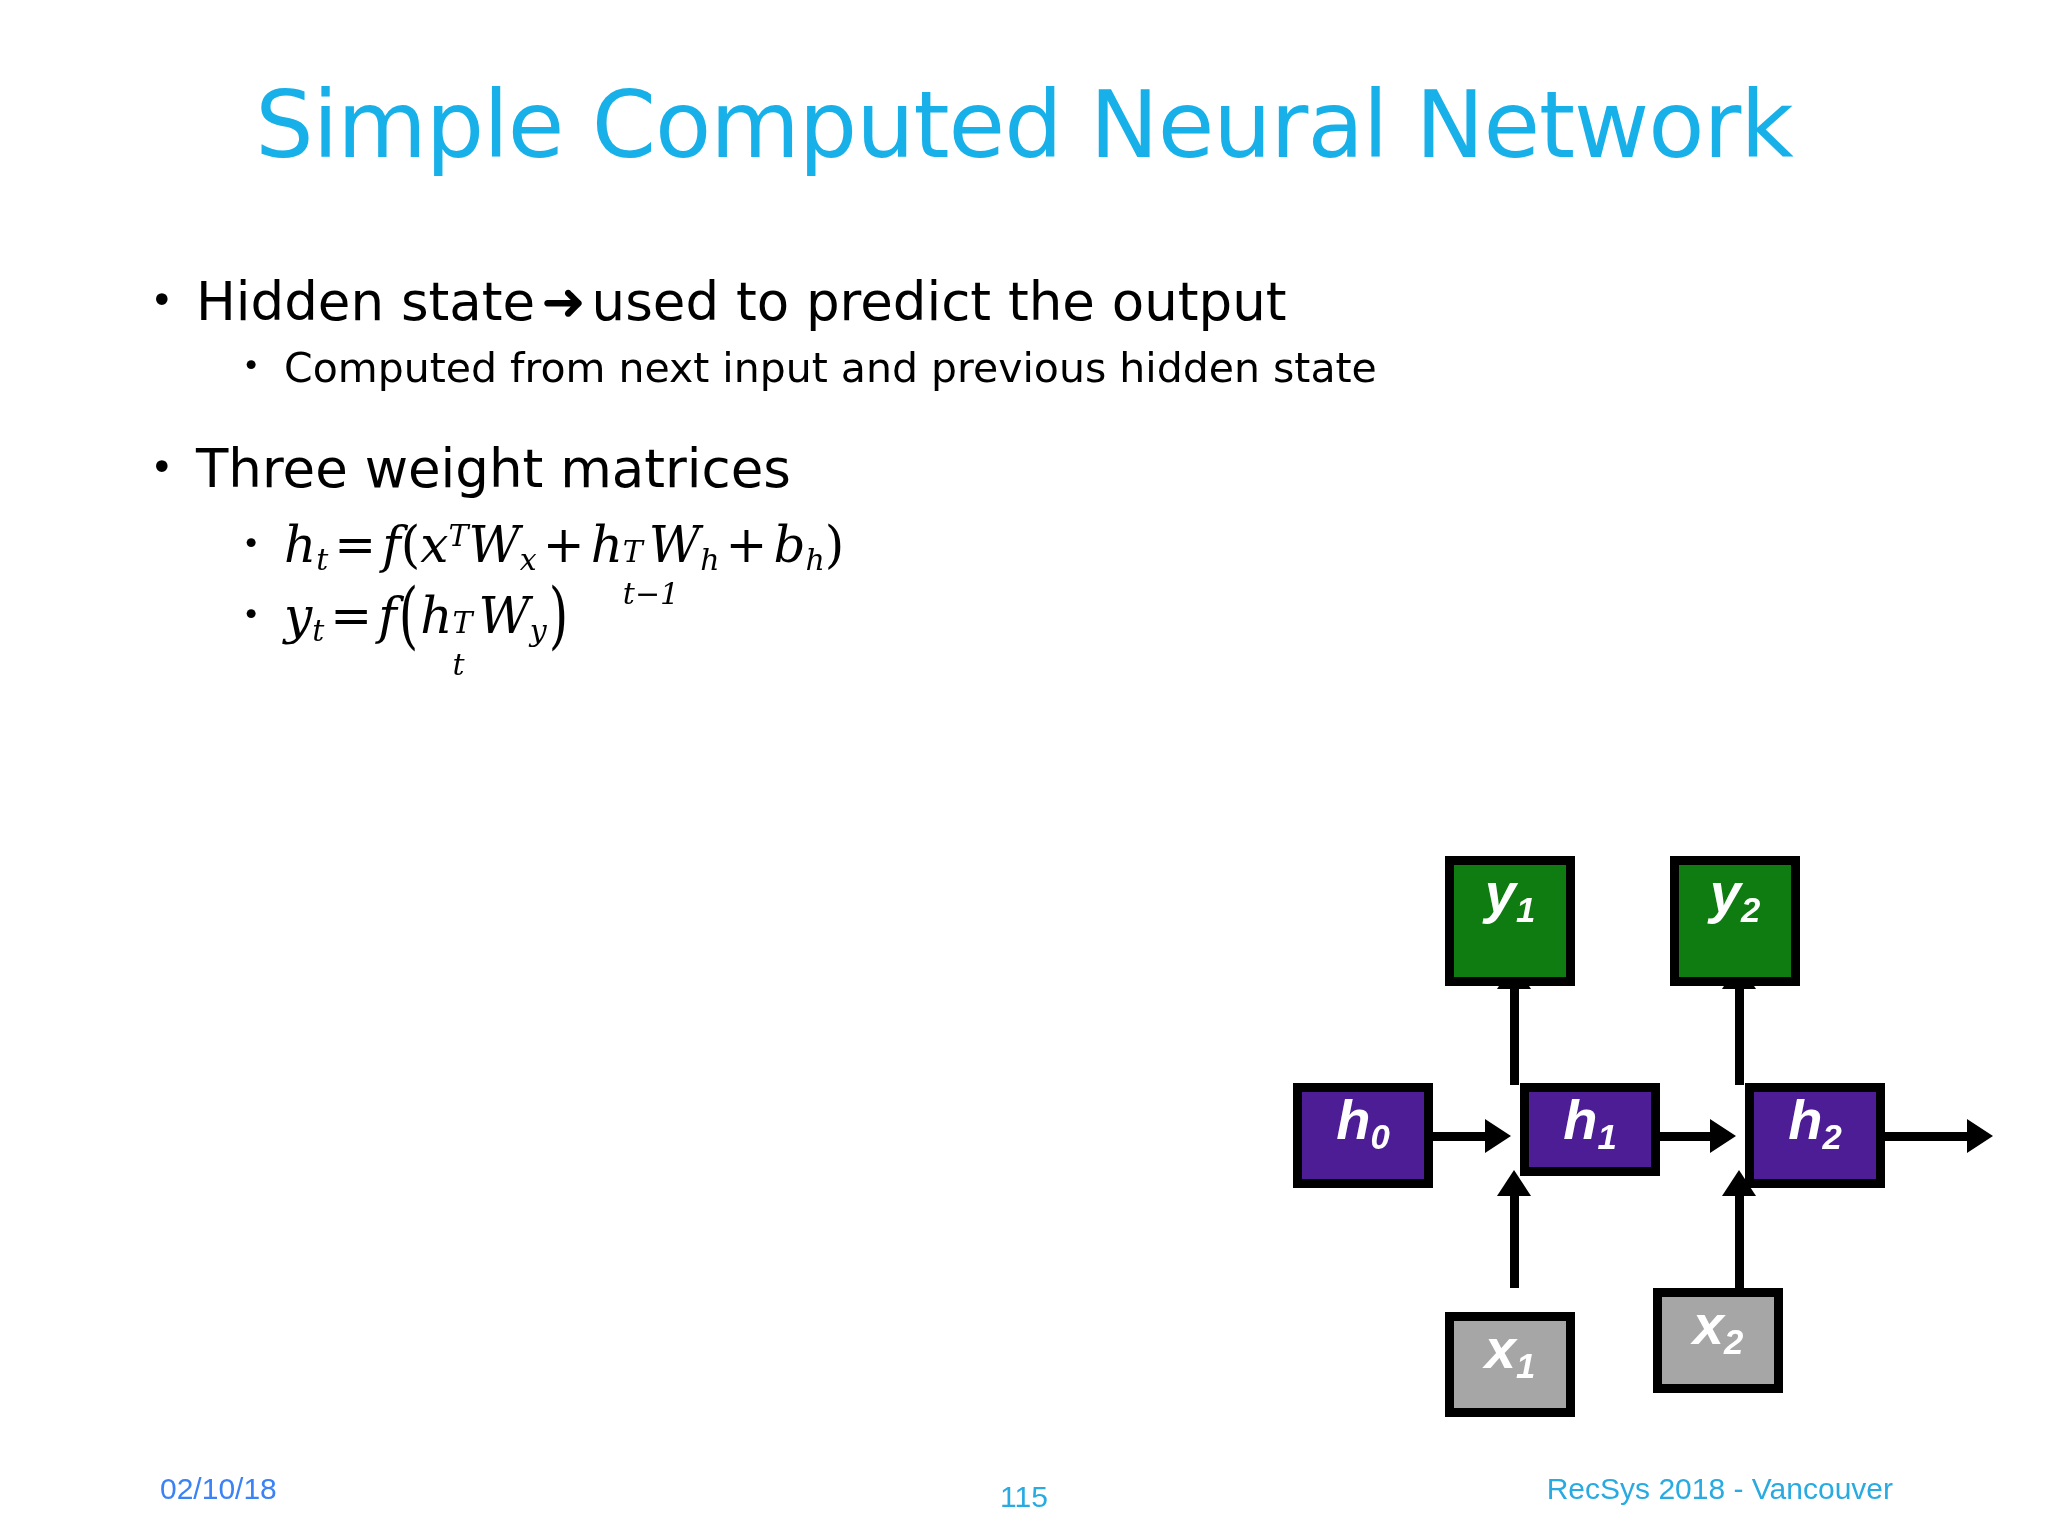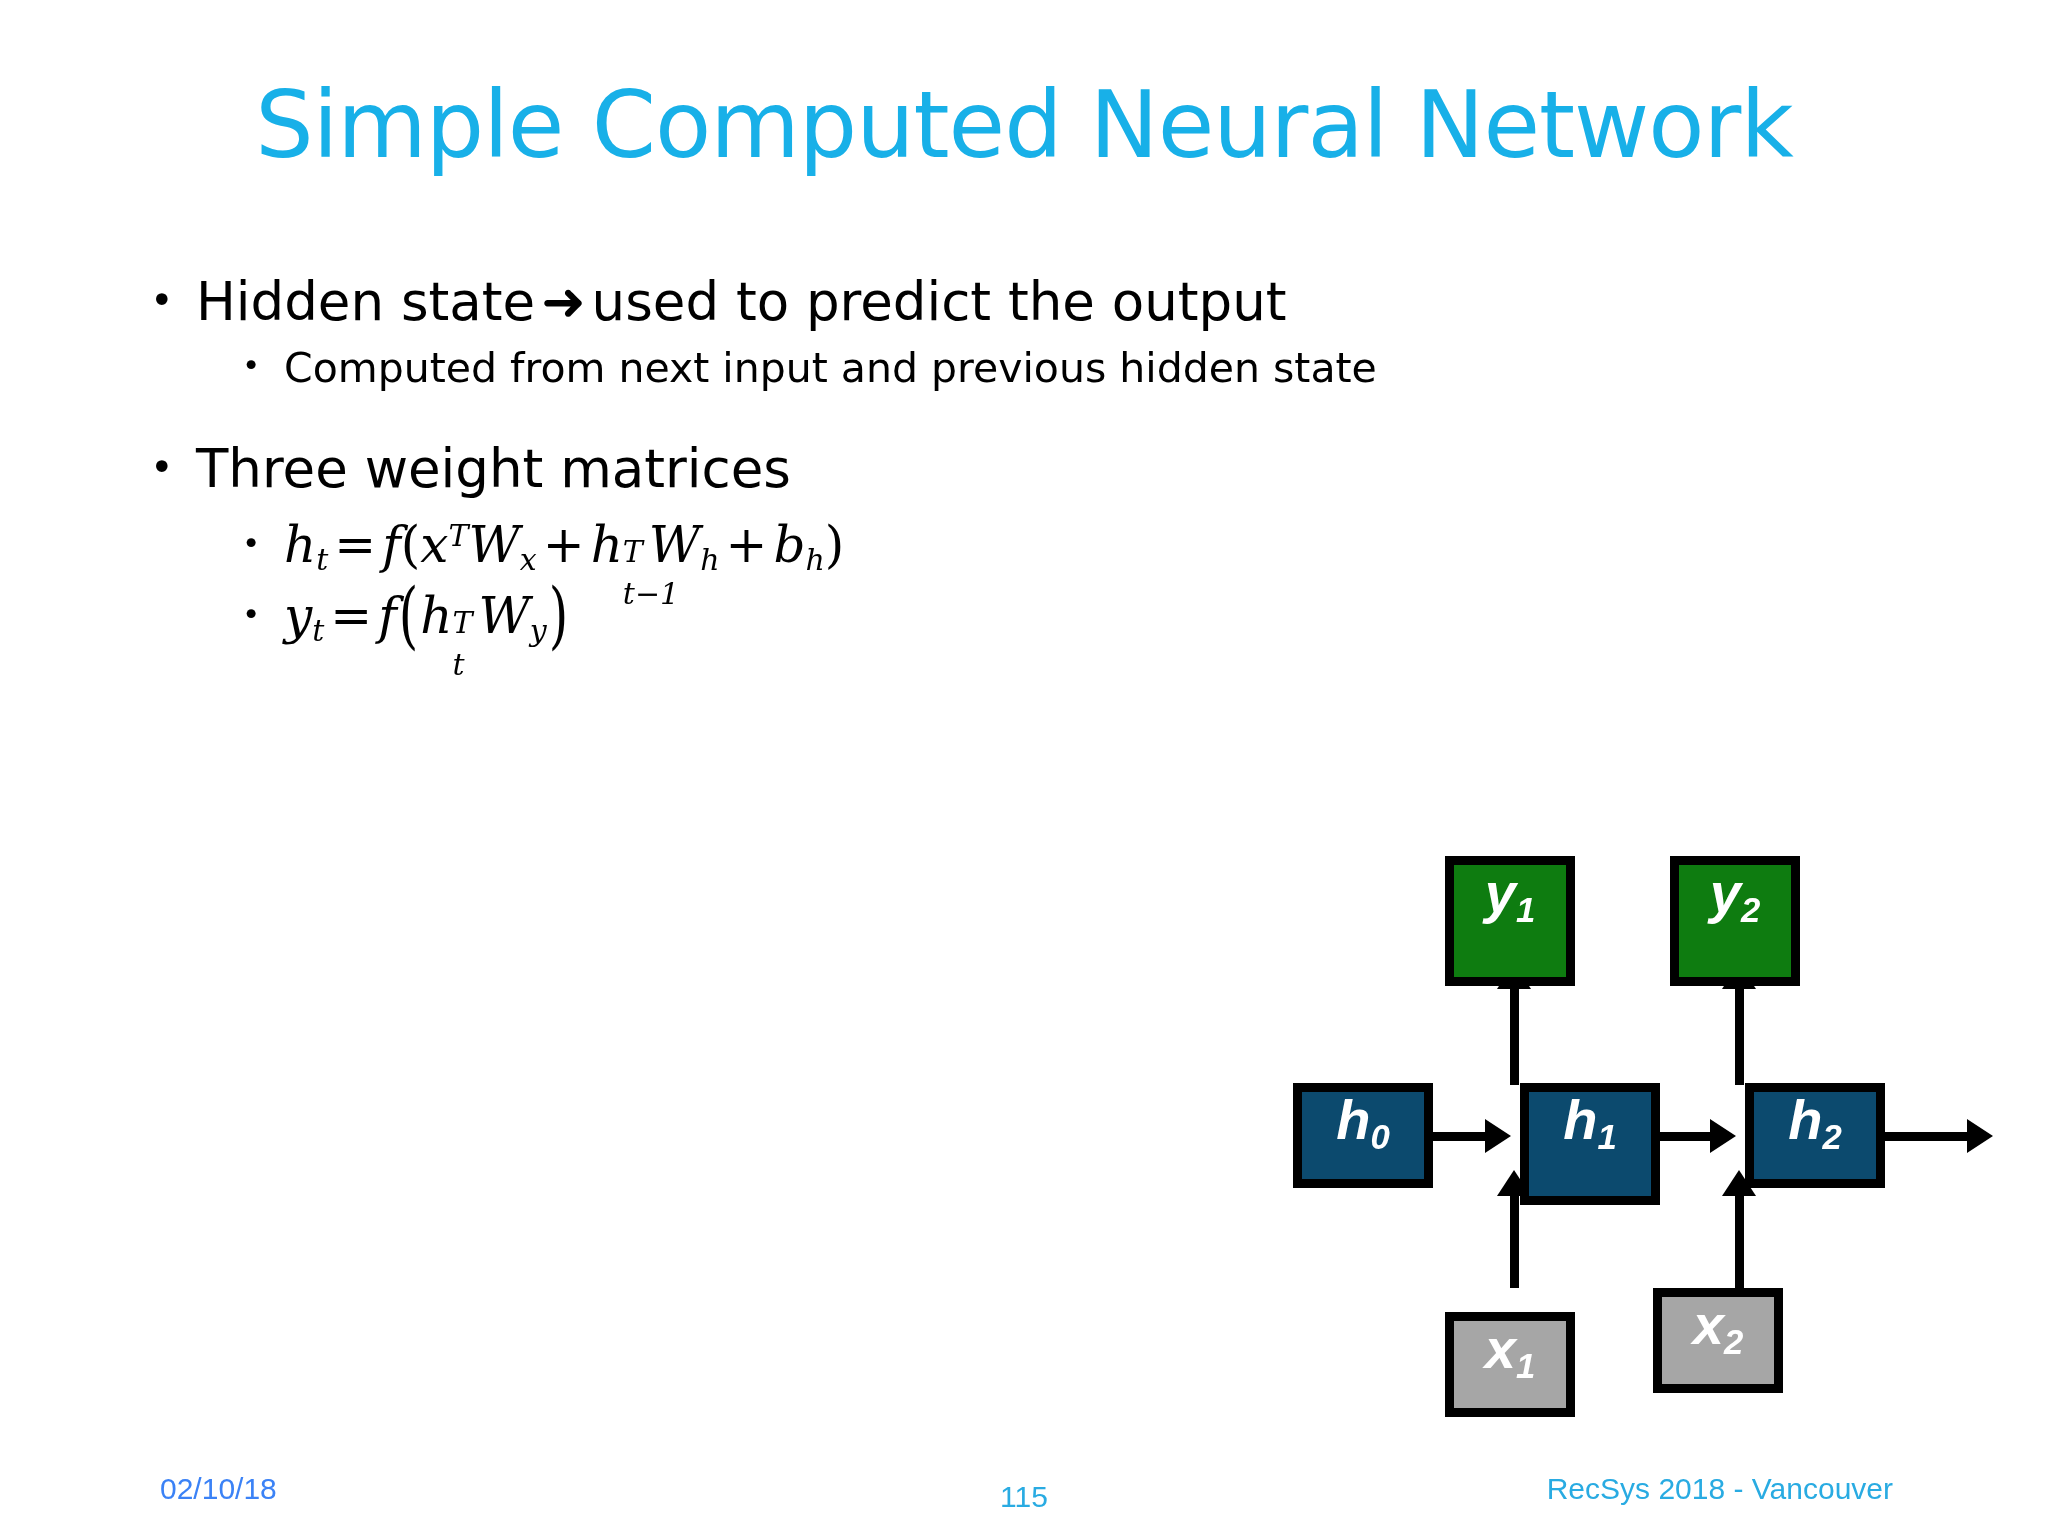--- a/index.html
+++ b/index.html
@@ -153,21 +153,21 @@
     justify-content: center;
     color: #ffffff;
     font-family: Liberation Sans, sans-serif;
     font-style: italic;
     font-weight: 700;
     font-size: 56px;
     line-height: 1;
   }
   .node sub { font-size: 0.62em; vertical-align: -0.30em; font-style: italic; }
   .node.green  { background: #0E7C10; }
-  .node.orange { background: #0c4a6e; }
+  .node.orange { background: #4c1d95; }
   .node.gray   { background: #A6A6A6; }
 
   .edge {
     position: absolute;
     background: #000000;
   }
   .edge.v { width: 9px; }
   .edge.h { height: 9px; }
 
   .arrowhead {
@@ -283,21 +283,21 @@
     <div class="node green" style="left:160px; top:8px; width:130px; height:130px;">
       <span><span>y</span><sub>1</sub></span>
     </div>
     <div class="node green" style="left:385px; top:8px; width:130px; height:130px;">
       <span><span>y</span><sub>2</sub></span>
     </div>
 
     <div class="node orange" style="left:8px; top:235px; width:140px; height:105px;">
       <span><span>h</span><sub>0</sub></span>
     </div>
-    <div class="node orange" style="left:235px; top:235px; width:140px; height:122px;">
+    <div class="node orange" style="left:235px; top:235px; width:140px; height:93px;">
       <span><span>h</span><sub>1</sub></span>
     </div>
     <div class="node orange" style="left:460px; top:235px; width:140px; height:105px;">
       <span><span>h</span><sub>2</sub></span>
     </div>
 
     <div class="node gray" style="left:160px; top:440px; width:130px; height:105px;margin-top:24px;">
       <span><span>x</span><sub>1</sub></span>
     </div>
     <div class="node gray" style="left:368px; top:440px; width:130px; height:105px;">

